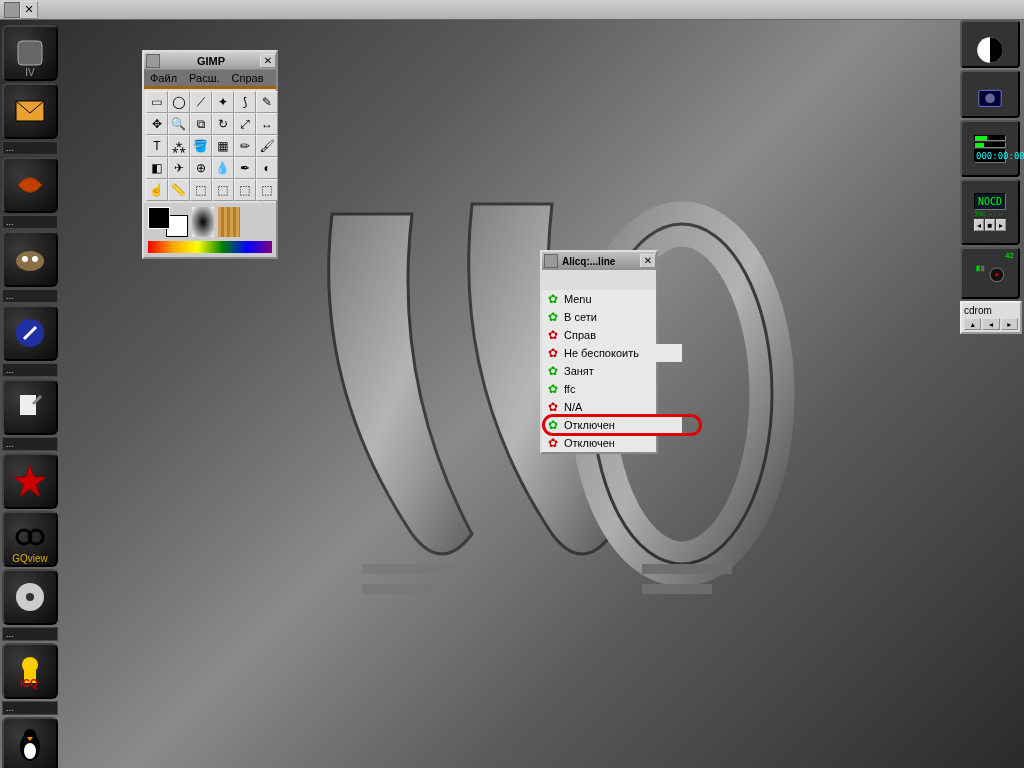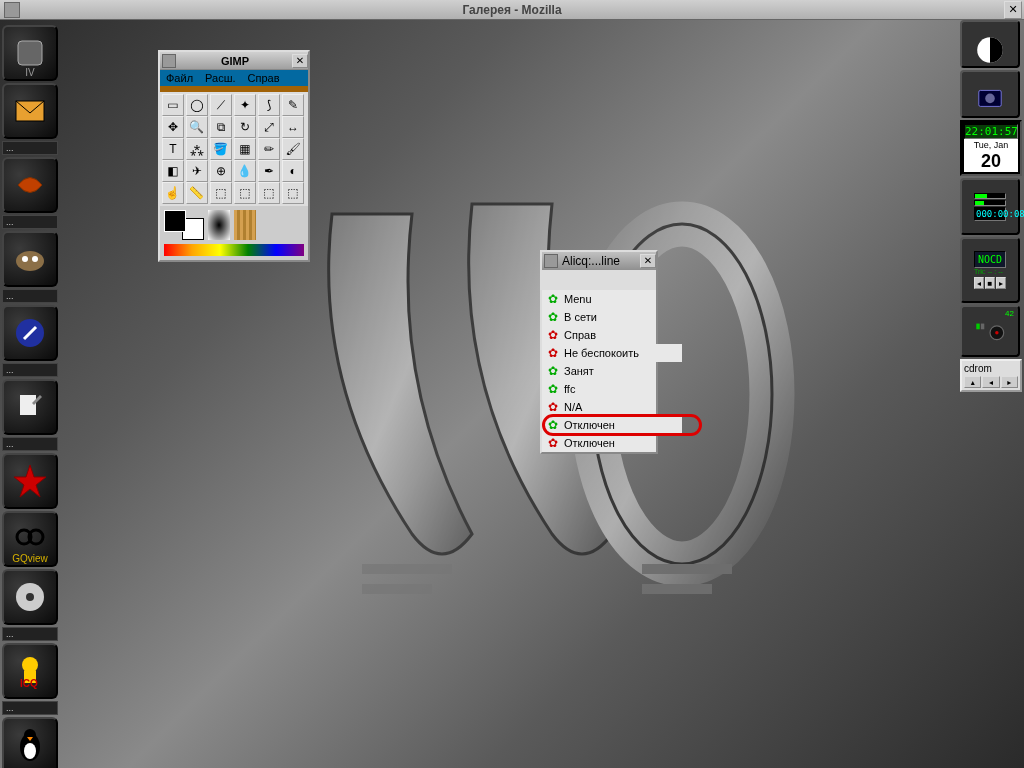--- a/index.html
+++ b/index.html
@@ -32,56 +32,55 @@
 .meter { height: 6px; background: #000; border: 1px inset #333; margin: 1px 0; }
 .meter-fill { height: 100%; background: #0f0; }
 .timer-display { background: #000; color: #0ff; font-size: 9px; font-family: monospace; text-align: center; border: 1px inset #222; padding: 1px; }
 .media-ctrl { display: flex; gap: 1px; margin-top: 2px; }
 .media-btn { flex: 1; height: 12px; background: #ccc; border: 1px outset #ddd; font-size: 8px; display: flex; align-items: center; justify-content: center; cursor: pointer; }
 .cdrom-widget { background: #ddd; border: 2px outset #eee; font-size: 10px; padding: 2px; }
 .track-display { background: #0f172a; color: #0f0; font-size: 10px; font-family: monospace; text-align: center; border: 1px inset #222; padding: 2px; }
 .track-label { color: #0a0; font-size: 7px; }
 
 
-.gimp-window { position: absolute; left: 158px; top: 50px; width: 152px; background: #ccc; border: 2px outset #ddd; }
+.gimp-window { position: absolute; left: 142px; top: 50px; width: 136px; background: #ccc; border: 2px outset #ddd; }
 .gimp-titlebar { height: 18px; background: linear-gradient(#d0d0d0, #a0a0a0); display: flex; align-items: center; border-bottom: 1px solid #888; }
 .gimp-titlebar .icon { width: 14px; height: 14px; margin: 0 2px; background: #999; border: 1px solid #666; }
 .gimp-titlebar .title { flex: 1; text-align: center; font-size: 11px; font-weight: bold; }
 .gimp-titlebar .close { width: 16px; height: 14px; background: #ccc; border: 1px outset #ddd; font-size: 10px; text-align: center; cursor: pointer; }
-.gimp-menu { display: flex; background: #0369a1; border-bottom: 6px solid #a16207; }
+.gimp-menu { display: flex; background: #737373; border-bottom: 3px solid #a16207; }
 .gimp-menu-item { padding: 2px 6px; font-size: 11px; cursor: pointer; }
 .gimp-tools { display: grid; grid-template-columns: repeat(6, 1fr); gap: 0; padding: 2px; background: #ddd; }
 .gimp-tool { width: 22px; height: 22px; border: 1px outset #eee; background: #ddd; display: flex; align-items: center; justify-content: center; cursor: pointer; font-size: 12px; }
 .gimp-colors { display: flex; padding: 4px; background: #ccc; gap: 4px; align-items: center; }
 .gimp-fg-bg { position: relative; width: 40px; height: 30px; }
 .gimp-fg { position: absolute; width: 22px; height: 22px; background: #000; border: 1px solid #fff; z-index: 2; }
 .gimp-bg { position: absolute; right: 0; bottom: 0; width: 22px; height: 22px; background: #fff; border: 1px solid #000; }
 .gimp-swatch { width: 22px; height: 30px; }
 .gimp-gradient { flex: 1; height: 12px; background: linear-gradient(90deg, red, orange, yellow, green, blue, purple); }
 
 
 .alicq-window { position: absolute; left: 540px; top: 250px; width: 118px; background: #ccc; border: 2px outset #ddd; }
 .alicq-titlebar { height: 18px; background: linear-gradient(#c0c0c0, #909090); display: flex; align-items: center; }
 .alicq-titlebar .icon { width: 14px; height: 14px; margin: 0 2px; background: #999; border: 1px solid #666; }
-.alicq-titlebar .title { flex: 1; font-size: 12px; font-weight: normal; padding-left: 2px; }
+.alicq-titlebar .title { flex: 1; font-size: 10px; font-weight: bold; padding-left: 2px; }
 .alicq-titlebar .close { width: 16px; height: 14px; background: #ccc; border: 1px outset #ddd; font-size: 10px; text-align: center; cursor: pointer; }
 .alicq-spacer { height: 20px; background: #ddd; }
 .alicq-list { background: #e8e8e8; }
 .alicq-item { display: flex; align-items: center; padding: 2px 4px; font-size: 11px; cursor: pointer; gap: 4px; position: relative; }
 .alicq-item.wider { width: 140px; background: #e8e8e8; }
 .alicq-icon { width: 14px; height: 14px; display: flex; align-items: center; justify-content: center; font-size: 12px; }
 .alicq-item.highlighted { position: relative; }
 .alicq-item.highlighted::after { content: ''; position: absolute; left: 0; right: -20px; top: -2px; bottom: -2px; border: 3px solid #d00; border-radius: 14px; pointer-events: none; }
 </style>
 </head>
 <body>
 
 <div class="main-titlebar">
   <div class="win-icon"></div>
-  <div class="title">Галерея - Mozilla</div>
   <div class="close-btn">✕</div>
 </div>
 
 <div class="wallpaper-logo">
   <svg viewBox="0 0 600 500">
     <defs>
       <linearGradient id="mg" x1="0" y1="0" x2="1" y2="1">
         <stop offset="0%" stop-color="#888"></stop>
           <stop offset="50%" stop-color="#ccc"></stop>
           <stop offset="100%" stop-color="#555"></stop>
@@ -179,25 +178,20 @@
 
 <div class="right-dock">
   <div class="right-widget" style="height:48px"><svg viewBox="0 0 40 40">
         <circle cx="20" cy="20" r="16" fill="#fff"></circle>
         <path d="M20 4 A16 16 0 0 1 20 36 Z" fill="#000"></path>
       </svg></div>
   <div class="right-widget" style="height:48px"><svg viewBox="0 0 40 40">
         <rect x="6" y="8" width="28" height="20" rx="2" fill="#003" stroke="#88f"></rect>
         <circle cx="20" cy="18" r="6" fill="#669"></circle>
       </svg></div>
-  <div class="clock-widget">
-    <div class="clock-time">22:01:57</div>
-    <div class="clock-date">Tue, Jan</div>
-    <div class="clock-day">20</div>
-  </div>
   <div class="right-widget">
     <div class="meter">
         <div class="meter-fill" style="width:40%"></div>
       </div>
     <div class="meter">
         <div class="meter-fill" style="width:30%"></div>
       </div>
     <div class="timer-display">000:00:08</div>
   </div>
   <div class="right-widget">

